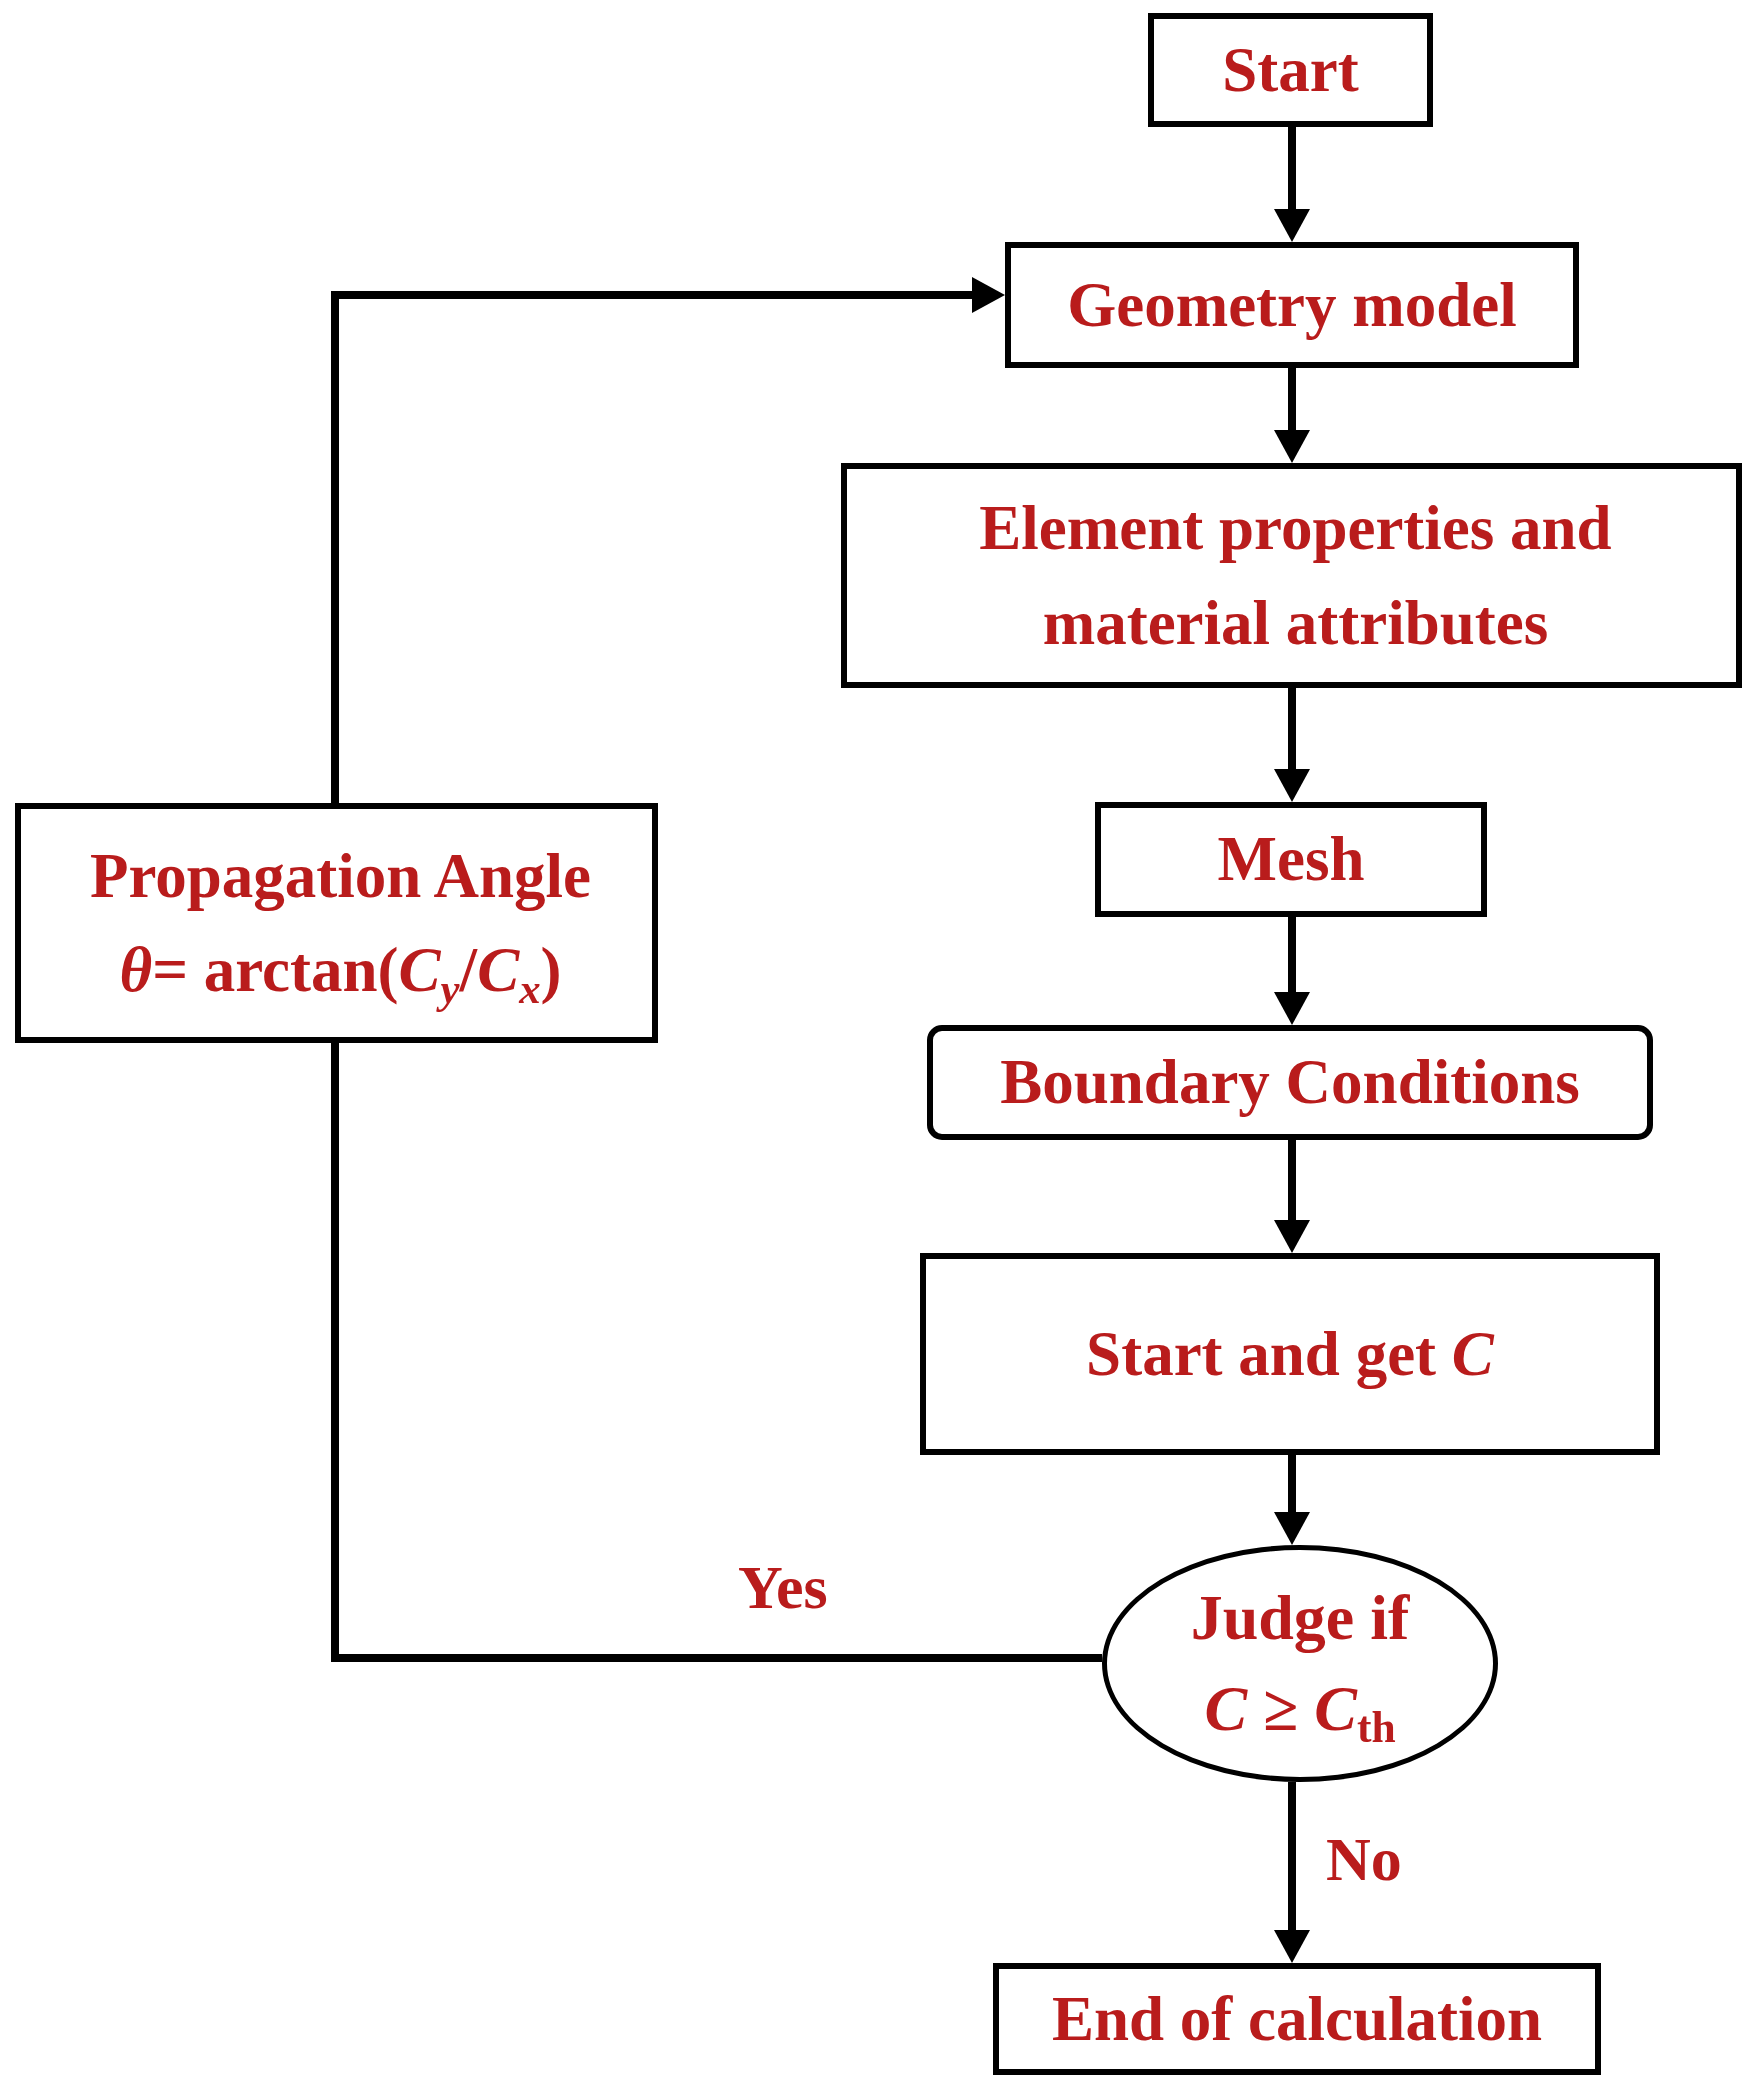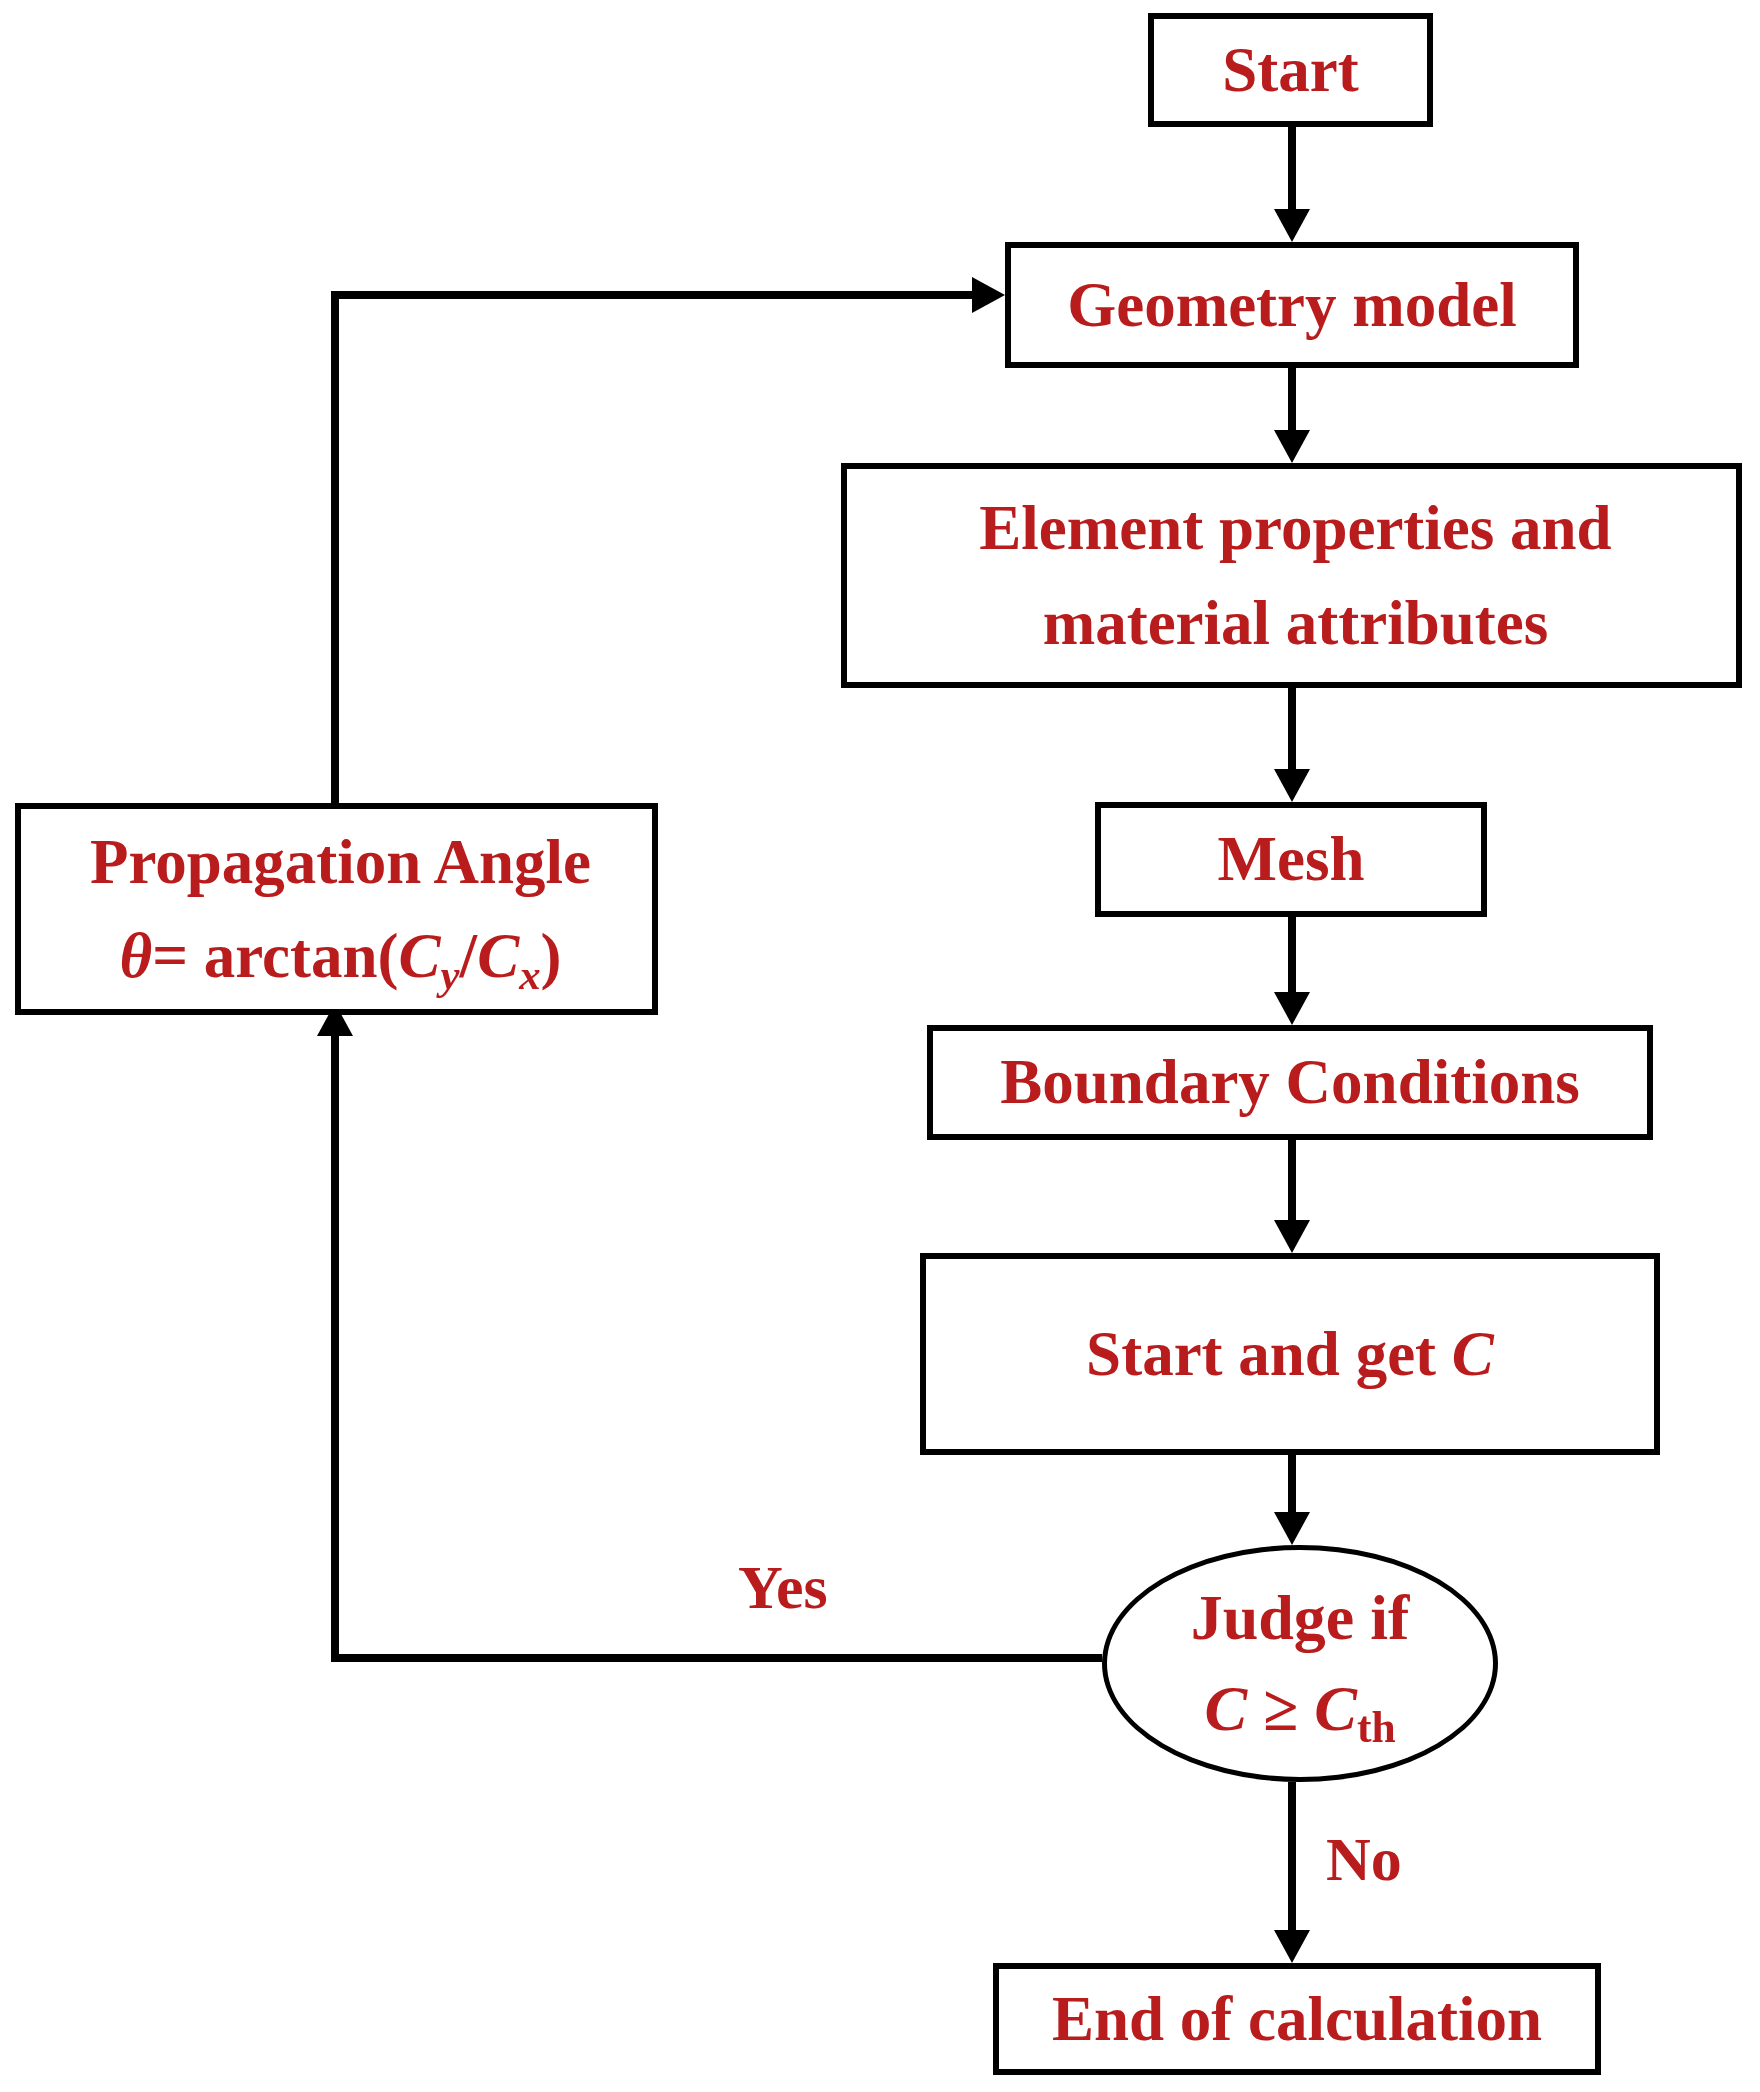--- a/index.html
+++ b/index.html
@@ -50,25 +50,25 @@
     vertical-align: -0.28em;
     line-height: 0;
   }
   .sub.it { font-style: italic; }
 
   
   #n-start        { left: 1148px; top: 13px;   width: 285px; height: 114px; }
   #n-geometry     { left: 1005px; top: 242px;  width: 574px; height: 126px; }
   #n-element      { left: 841px;  top: 463px;  width: 901px; height: 225px; }
   #n-mesh         { left: 1095px; top: 802px;  width: 392px; height: 115px; }
-  #n-boundary     { left: 927px;  top: 1025px; width: 726px; height: 115px; }
+  #n-boundary     { left: 927px;  top: 1025px; width: 726px; height: 115px; border-radius: 15px; }
   #n-solve        { left: 920px;  top: 1253px; width: 740px; height: 202px; }
   #n-judge        { left: 1102px; top: 1545px; width: 396px; height: 237px; }
   #n-end          { left: 993px;  top: 1963px; width: 608px; height: 112px; }
-  #n-propagation  { left: 15px;   top: 803px;  width: 643px; height: 212px; }
+  #n-propagation  { left: 15px;   top: 803px;  width: 643px; height: 240px; }
 
   #lbl-yes { left: 738px;  top: 1556px; }
   #lbl-no  { left: 1326px; top: 1828px; }
 </style>
 </head>
 <body>
 
 <div id="canvas">
 
   <svg id="connectors" viewBox="0 0 1760 2092" xmlns="http://www.w3.org/2000/svg">

